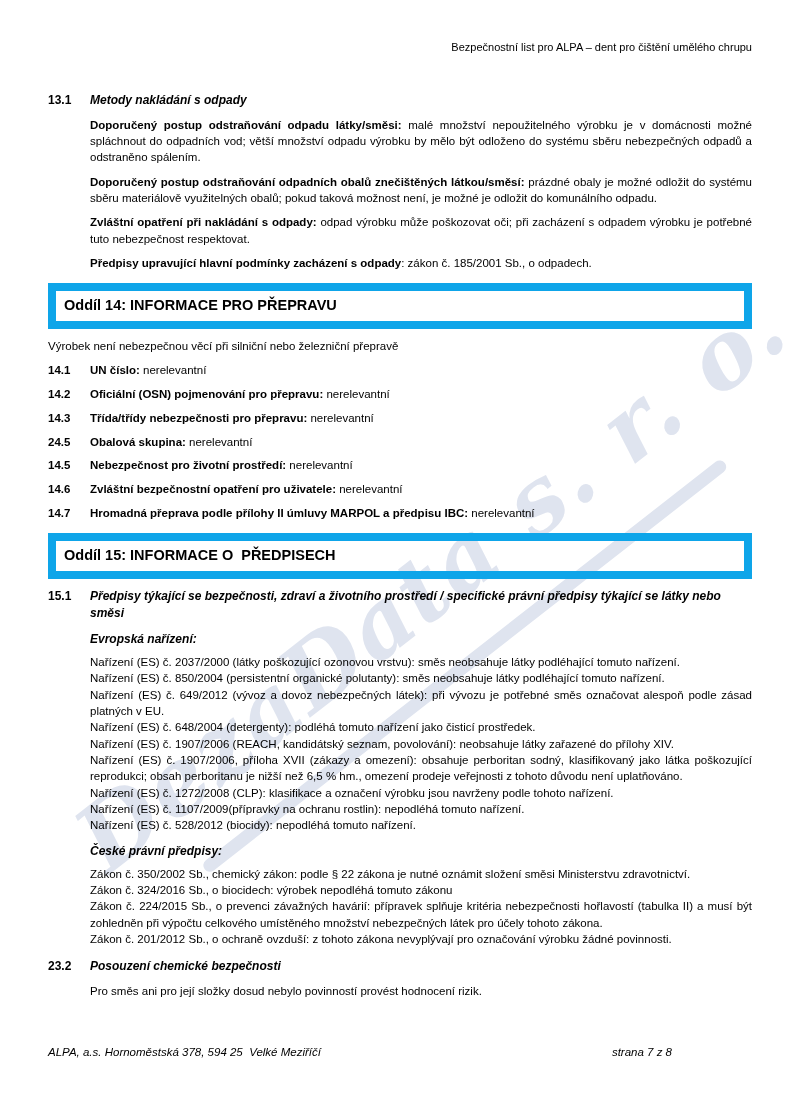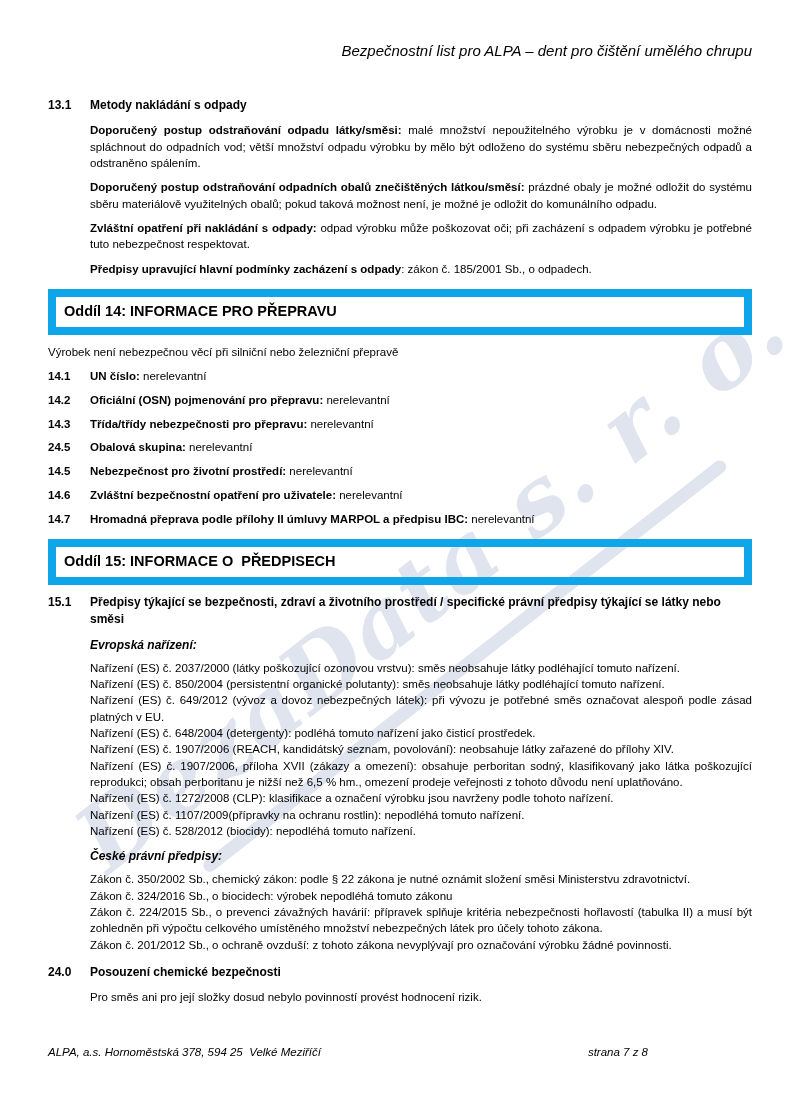--- a/index.html
+++ b/index.html
@@ -24,25 +24,25 @@
     font-family:"DejaVu Serif", serif;
     font-style:italic; font-weight:bold;
     font-size:92px; letter-spacing:2px; white-space:nowrap;
     color:#dfe4ef;
   }
   .watermark .wm-swash {
     width:660px; height:13px; border-radius:7px;
     background:#dfe4ef; margin:14px auto 0 auto;
   }
 
-  .doc-header { text-align:right; font-style:italic; font-size:15px; margin-bottom:36px; }
+  .doc-header { text-align:right; font-size:11px; margin-bottom:36px; }
 
   .h-num-row { display:flex; font-weight:bold; font-size:12px; margin-bottom:8px; }
   .h-num-row .num { width:42px; flex:none; }
-  .h-num-row .ttl { flex:1; }
+  .h-num-row .ttl { flex:1;font-style:italic; }
 
   .indent { padding-left:42px; }
   .para { text-align:justify; margin-bottom:8px; }
   .para b { font-weight:bold; }
 
   .sec-box {
     border:8px solid #0ea5e9; padding:4px 8px 5px 8px;
     font-weight:bold; font-size:14.5px;
     margin:12px 0 9px 0; white-space:pre-wrap;
   }
@@ -53,21 +53,21 @@
   .item .num { width:42px; flex:none; font-weight:bold; }
   .item .lab { font-weight:bold; }
   .item .val { font-weight:normal; }
 
   .sub-italic { font-weight:bold; font-style:italic; font-size:12px; margin:9px 0 6px 0; }
   .reg-p { text-align:justify; margin:0; }
 
   .prewrap { white-space:pre-wrap; }
 
   .doc-footer {
-    position:absolute; z-index:1; left:48px; right:56px; bottom:40px;
+    position:absolute; z-index:1; left:48px; right:32px; bottom:40px;
     display:flex; font-style:italic; font-size:11.5px;
   }
   .doc-footer .f-right { margin-left:auto; padding-right:96px; }
 </style>
 </head>
 <body>
 
 <div class="page">
 
   <div class="watermark">
@@ -145,21 +145,21 @@
       <p class="reg-p">Nařízení (ES) č. 528/2012 (biocidy): nepodléhá tomuto nařízení.</p>
 
       <div class="sub-italic">České právní předpisy:</div>
       <p class="reg-p">Zákon č. 350/2002 Sb., chemický zákon: podle § 22 zákona je nutné oznámit složení směsi Ministerstvu zdravotnictví.</p>
       <p class="reg-p">Zákon č. 324/2016 Sb., o biocidech: výrobek nepodléhá tomuto zákonu</p>
       <p class="reg-p">Zákon č. 224/2015 Sb., o prevenci závažných havárií: přípravek splňuje kritéria nebezpečnosti hořlavostí (tabulka II) a musí být zohledněn při výpočtu celkového umístěného množství nebezpečných látek pro účely tohoto zákona.</p>
       <p class="reg-p">Zákon č. 201/2012 Sb., o ochraně ovzduší: z tohoto zákona nevyplývají pro označování výrobku žádné povinnosti.</p>
     </div>
 
     <div class="h-num-row" style="margin-top:11px;">
-      <span class="num">24.0</span>
+      <span class="num">23.2</span>
       <span class="ttl">Posouzení chemické bezpečnosti</span>
     </div>
     <div class="indent">
       <p>Pro směs ani pro její složky dosud nebylo povinností provést hodnocení rizik.</p>
     </div>
 
   </div>
 
   <div class="doc-footer">
     <span class="f-left prewrap">ALPA, a.s. Hornoměstská 378, 594 25  Velké Meziříčí</span>

